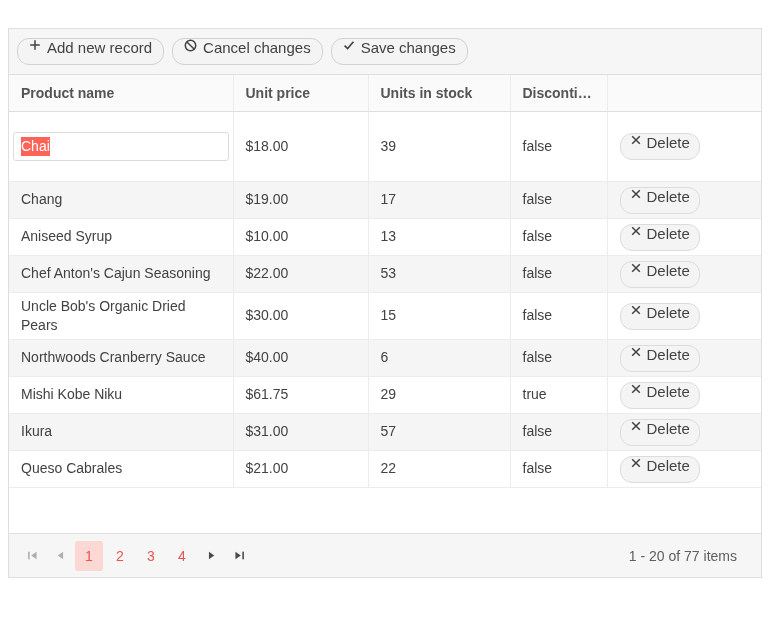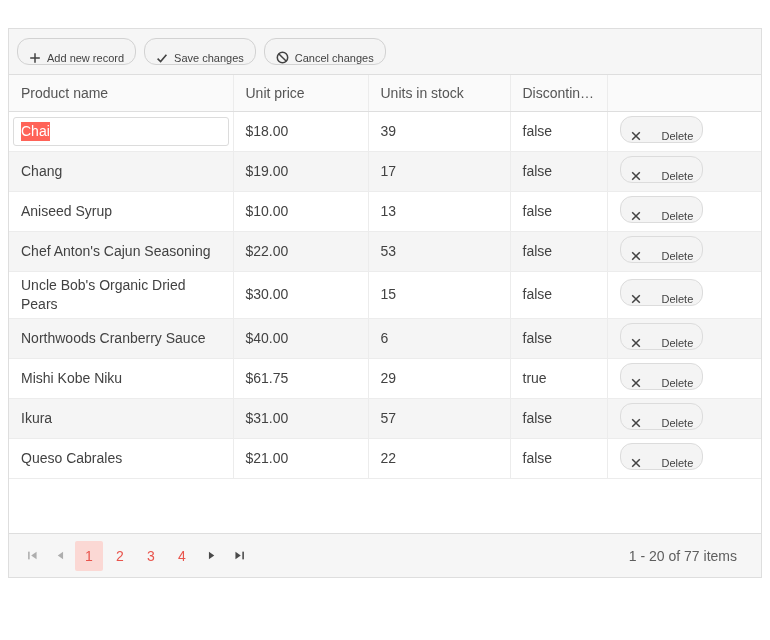--- a/index.html
+++ b/index.html
@@ -10,39 +10,39 @@
     --text:#424242; --muted-text:#5e5e5e; --input-border:#dcdcdc;
   }
   *{box-sizing:border-box}
   html,body{margin:0;padding:0;width:770px;height:640px;background:#fff;overflow:hidden;
     font-family:"Liberation Sans",sans-serif;font-size:14px;color:var(--text)}
   .grid{position:absolute;left:8px;top:28px;width:754px;border:1px solid var(--grid-border);background:#fff}
 
   
   .toolbar{height:46px;padding:9px 8px;background:var(--toolbar-bg);
     border-bottom:1px solid var(--grid-border);display:flex;gap:8px;align-items:center}
-  .btn{display:inline-flex;align-items:flex-end;gap:6px;height:27px;padding:0 11px;
+  .btn{display:inline-flex;align-items:flex-start;gap:6px;height:27px;padding:0 11px;
     background:var(--button-bg);border:1px solid var(--button-border);border-radius:12px;
-    color:var(--text);font-family:inherit;font-size:11px;cursor:pointer;white-space:nowrap}
+    color:var(--text);font-family:inherit;font-size:15px;cursor:pointer;white-space:nowrap}
   .btn svg{flex:0 0 auto}
-  .btn.sm{height:27px;padding:0 9px;gap:20px;border-color:#dcdcdc}
+  .btn.sm{height:27px;padding:0 9px;gap:5px;border-color:#dcdcdc}
 
   
   .content{height:458px;overflow:hidden}
   table{width:100%;border-collapse:collapse;table-layout:fixed}
-  th{height:36px;padding:0 12px;background:var(--header-bg);font-weight:400;color:#555;
+  th{height:36px;padding:0 12px;background:var(--header-bg);font-weight:700;color:#555;
     text-align:left;vertical-align:middle;border-bottom:1px solid var(--grid-border);
     border-left:1px solid var(--cell-border);white-space:nowrap;overflow:hidden;text-overflow:ellipsis}
   th:first-child{border-left:none}
   td{padding:4px 12px;line-height:19px;vertical-align:middle;background:#fff;
     border-left:1px solid var(--cell-border);border-bottom:1px solid var(--cell-border);
     overflow:hidden;word-wrap:break-word}
   td:first-child{border-left:none;padding-right:16px}
   tr.alt td{background:var(--alt-row-bg)}
-  td.edit-cell{padding:3px 4px}
+  td.edit-cell{padding:20px 4px}
   .edit-input{width:100%;height:29px;background:#fff;border:1px solid var(--input-border);
     border-radius:3px;display:flex;align-items:center;padding:0 7px;overflow:hidden;white-space:nowrap}
   .sel{background:var(--primary);color:#fff}
   td.cmd{padding:4px 12px}
 
   
   .pager{height:44px;background:var(--toolbar-bg);border-top:1px solid var(--grid-border);
     display:flex;align-items:center;padding:0 24px 0 10px;gap:2px}
   .pg-nav{width:26px;height:30px;display:flex;align-items:center;justify-content:center;
     color:#4a4a4a;cursor:pointer}
@@ -60,31 +60,31 @@
 <div class="grid">
 
   <div class="toolbar">
     <button class="btn">
       <svg width="12" height="12" viewBox="0 0 12 12">
         <path d="M6 1.2 V10.8 M1.2 6 H10.8" stroke="currentColor" stroke-width="1.5" fill="none"></path>
       </svg>
       <span>Add new record</span>
     </button>
     <button class="btn">
-      <svg width="12" height="12" viewBox="0 0 12 12">
-        <path d="M1.6 6.6 L4.6 9.5 L10.4 2.7" stroke="currentColor" stroke-width="1.6" fill="none"></path>
-      </svg>
-      <span>Save changes</span>
-    </button>
-    <button class="btn">
       <svg width="13" height="13" viewBox="0 0 12 12">
         <circle cx="6" cy="6" r="4.8" stroke="currentColor" stroke-width="1.4" fill="none"></circle>
         <path d="M2.7 2.7 L9.3 9.3" stroke="currentColor" stroke-width="1.4"></path>
       </svg>
       <span>Cancel changes</span>
+    </button>
+    <button class="btn">
+      <svg width="12" height="12" viewBox="0 0 12 12">
+        <path d="M1.6 6.6 L4.6 9.5 L10.4 2.7" stroke="currentColor" stroke-width="1.6" fill="none"></path>
+      </svg>
+      <span>Save changes</span>
     </button>
   </div>
 
   <div class="content">
     <table>
       <colgroup>
         <col style="width:224px">
           <col style="width:135px">
           <col style="width:142px">
         <col style="width:97px">

